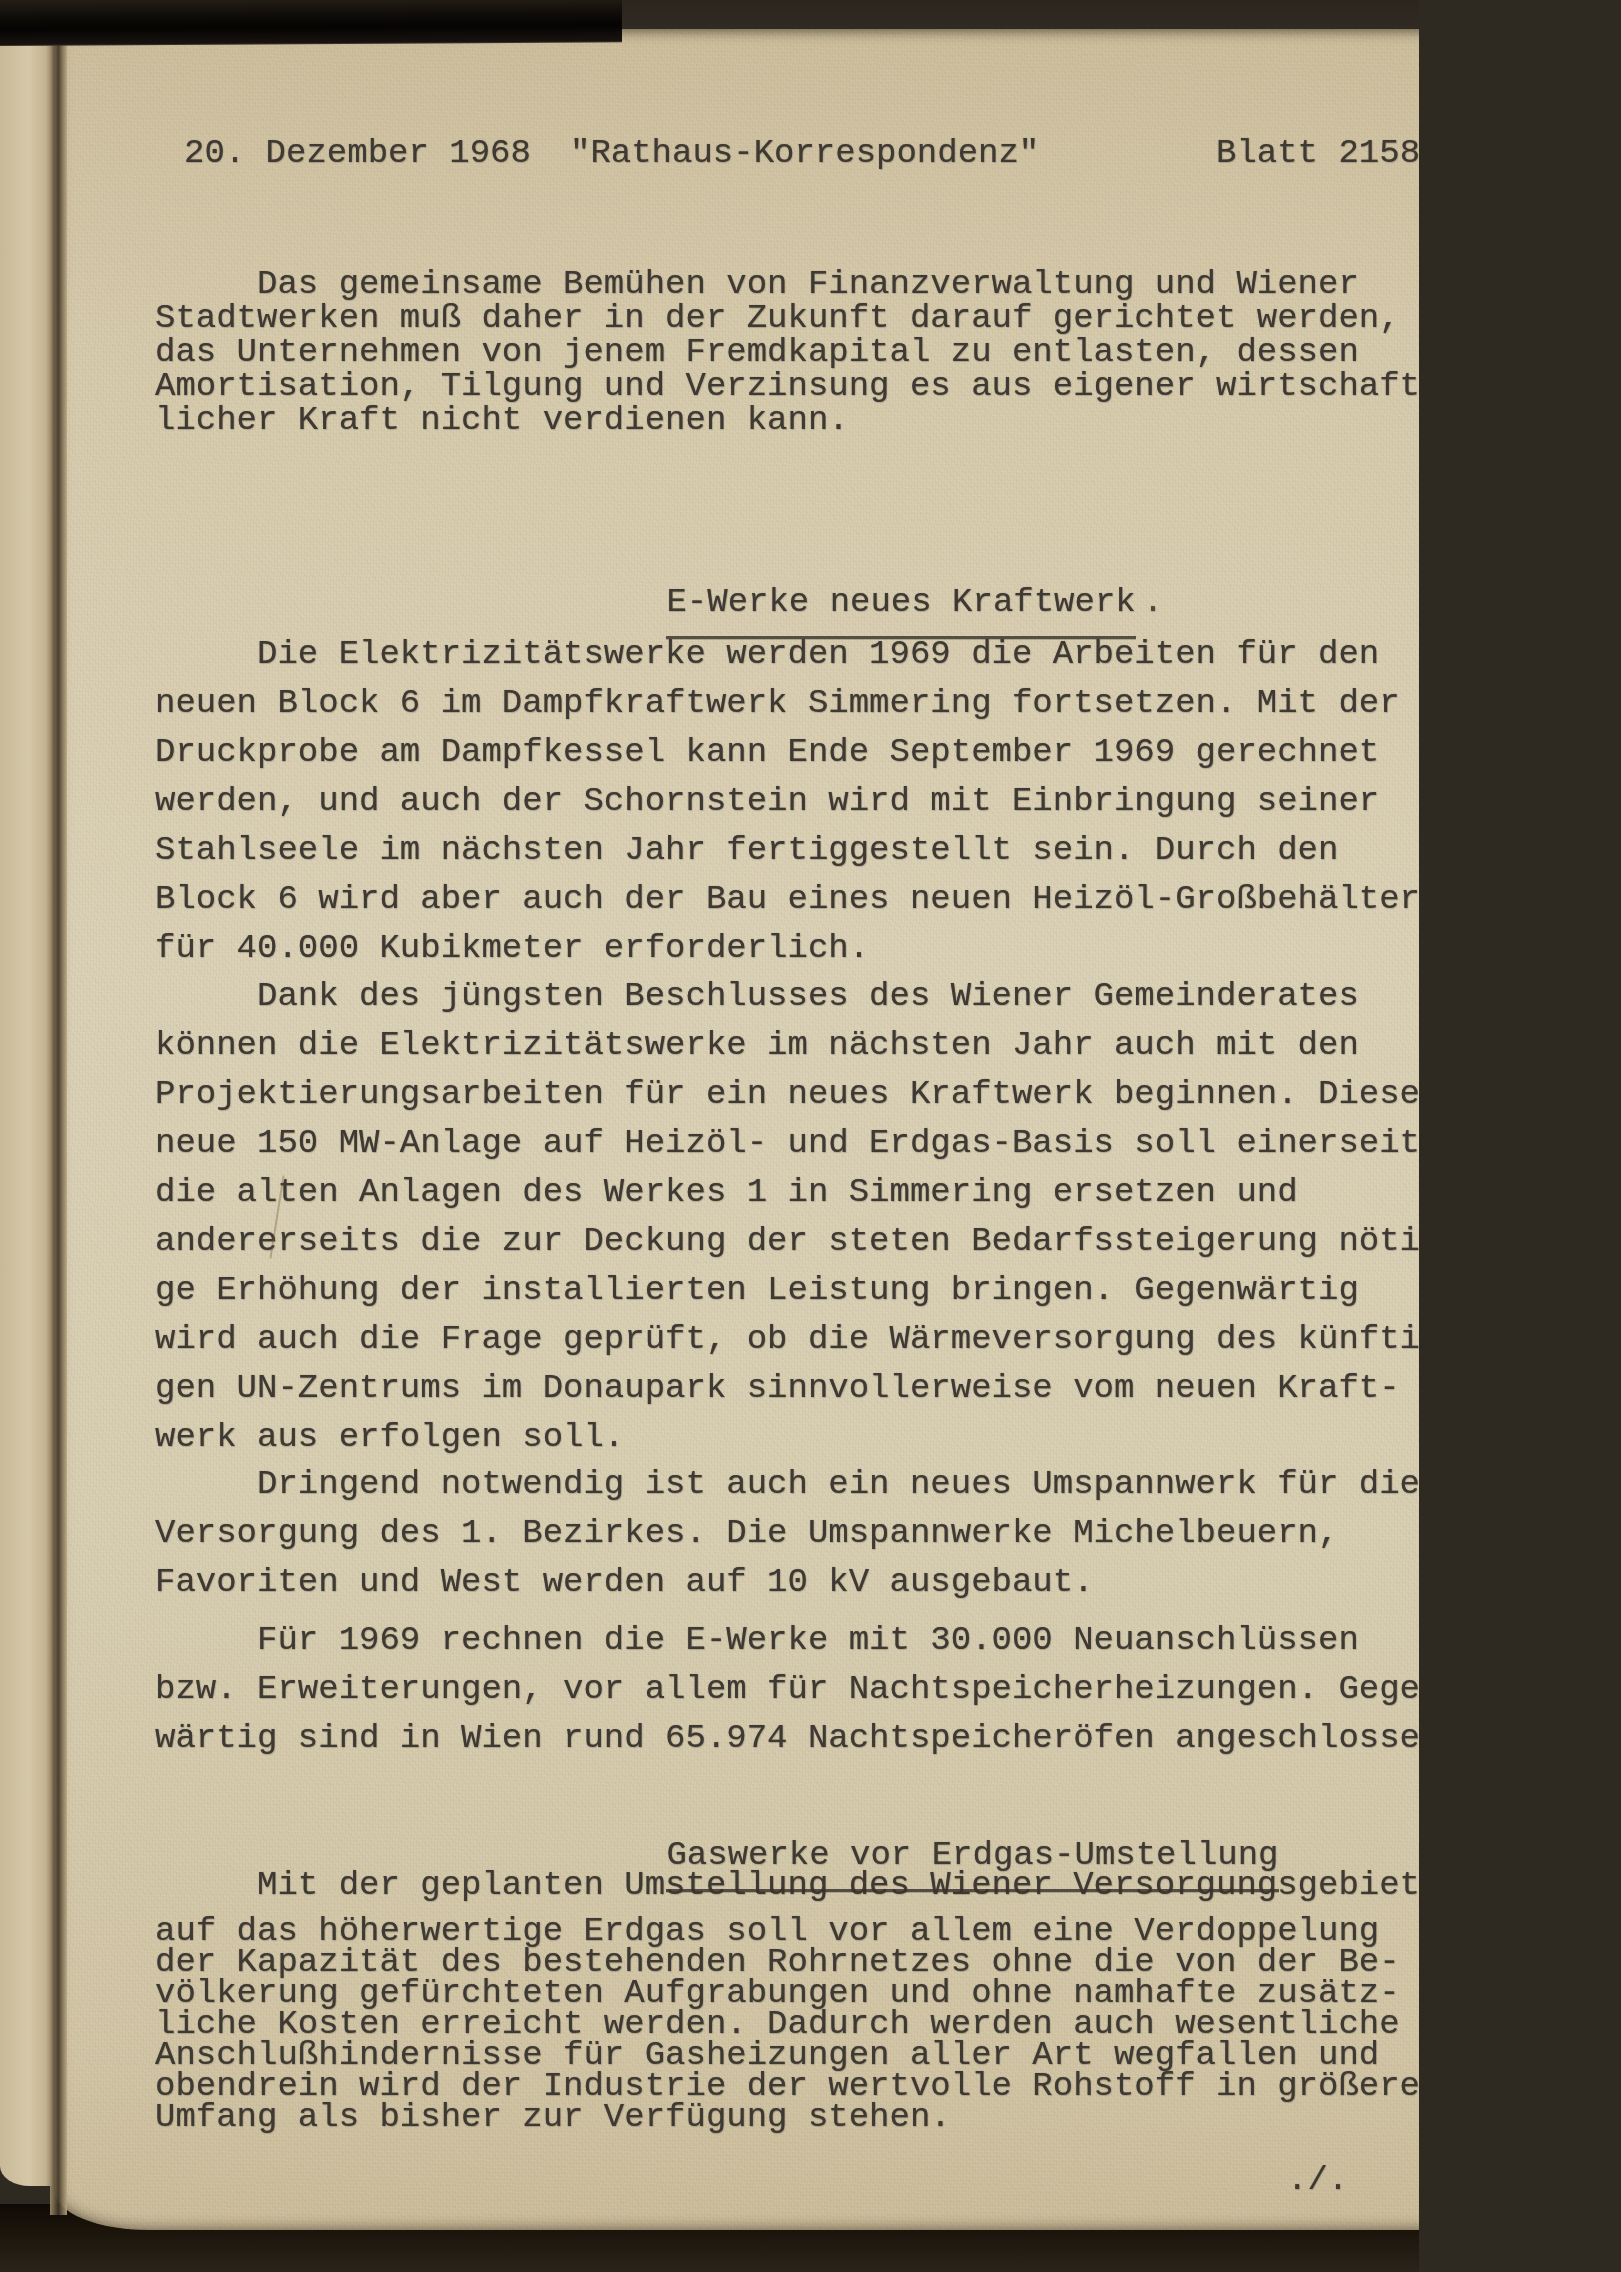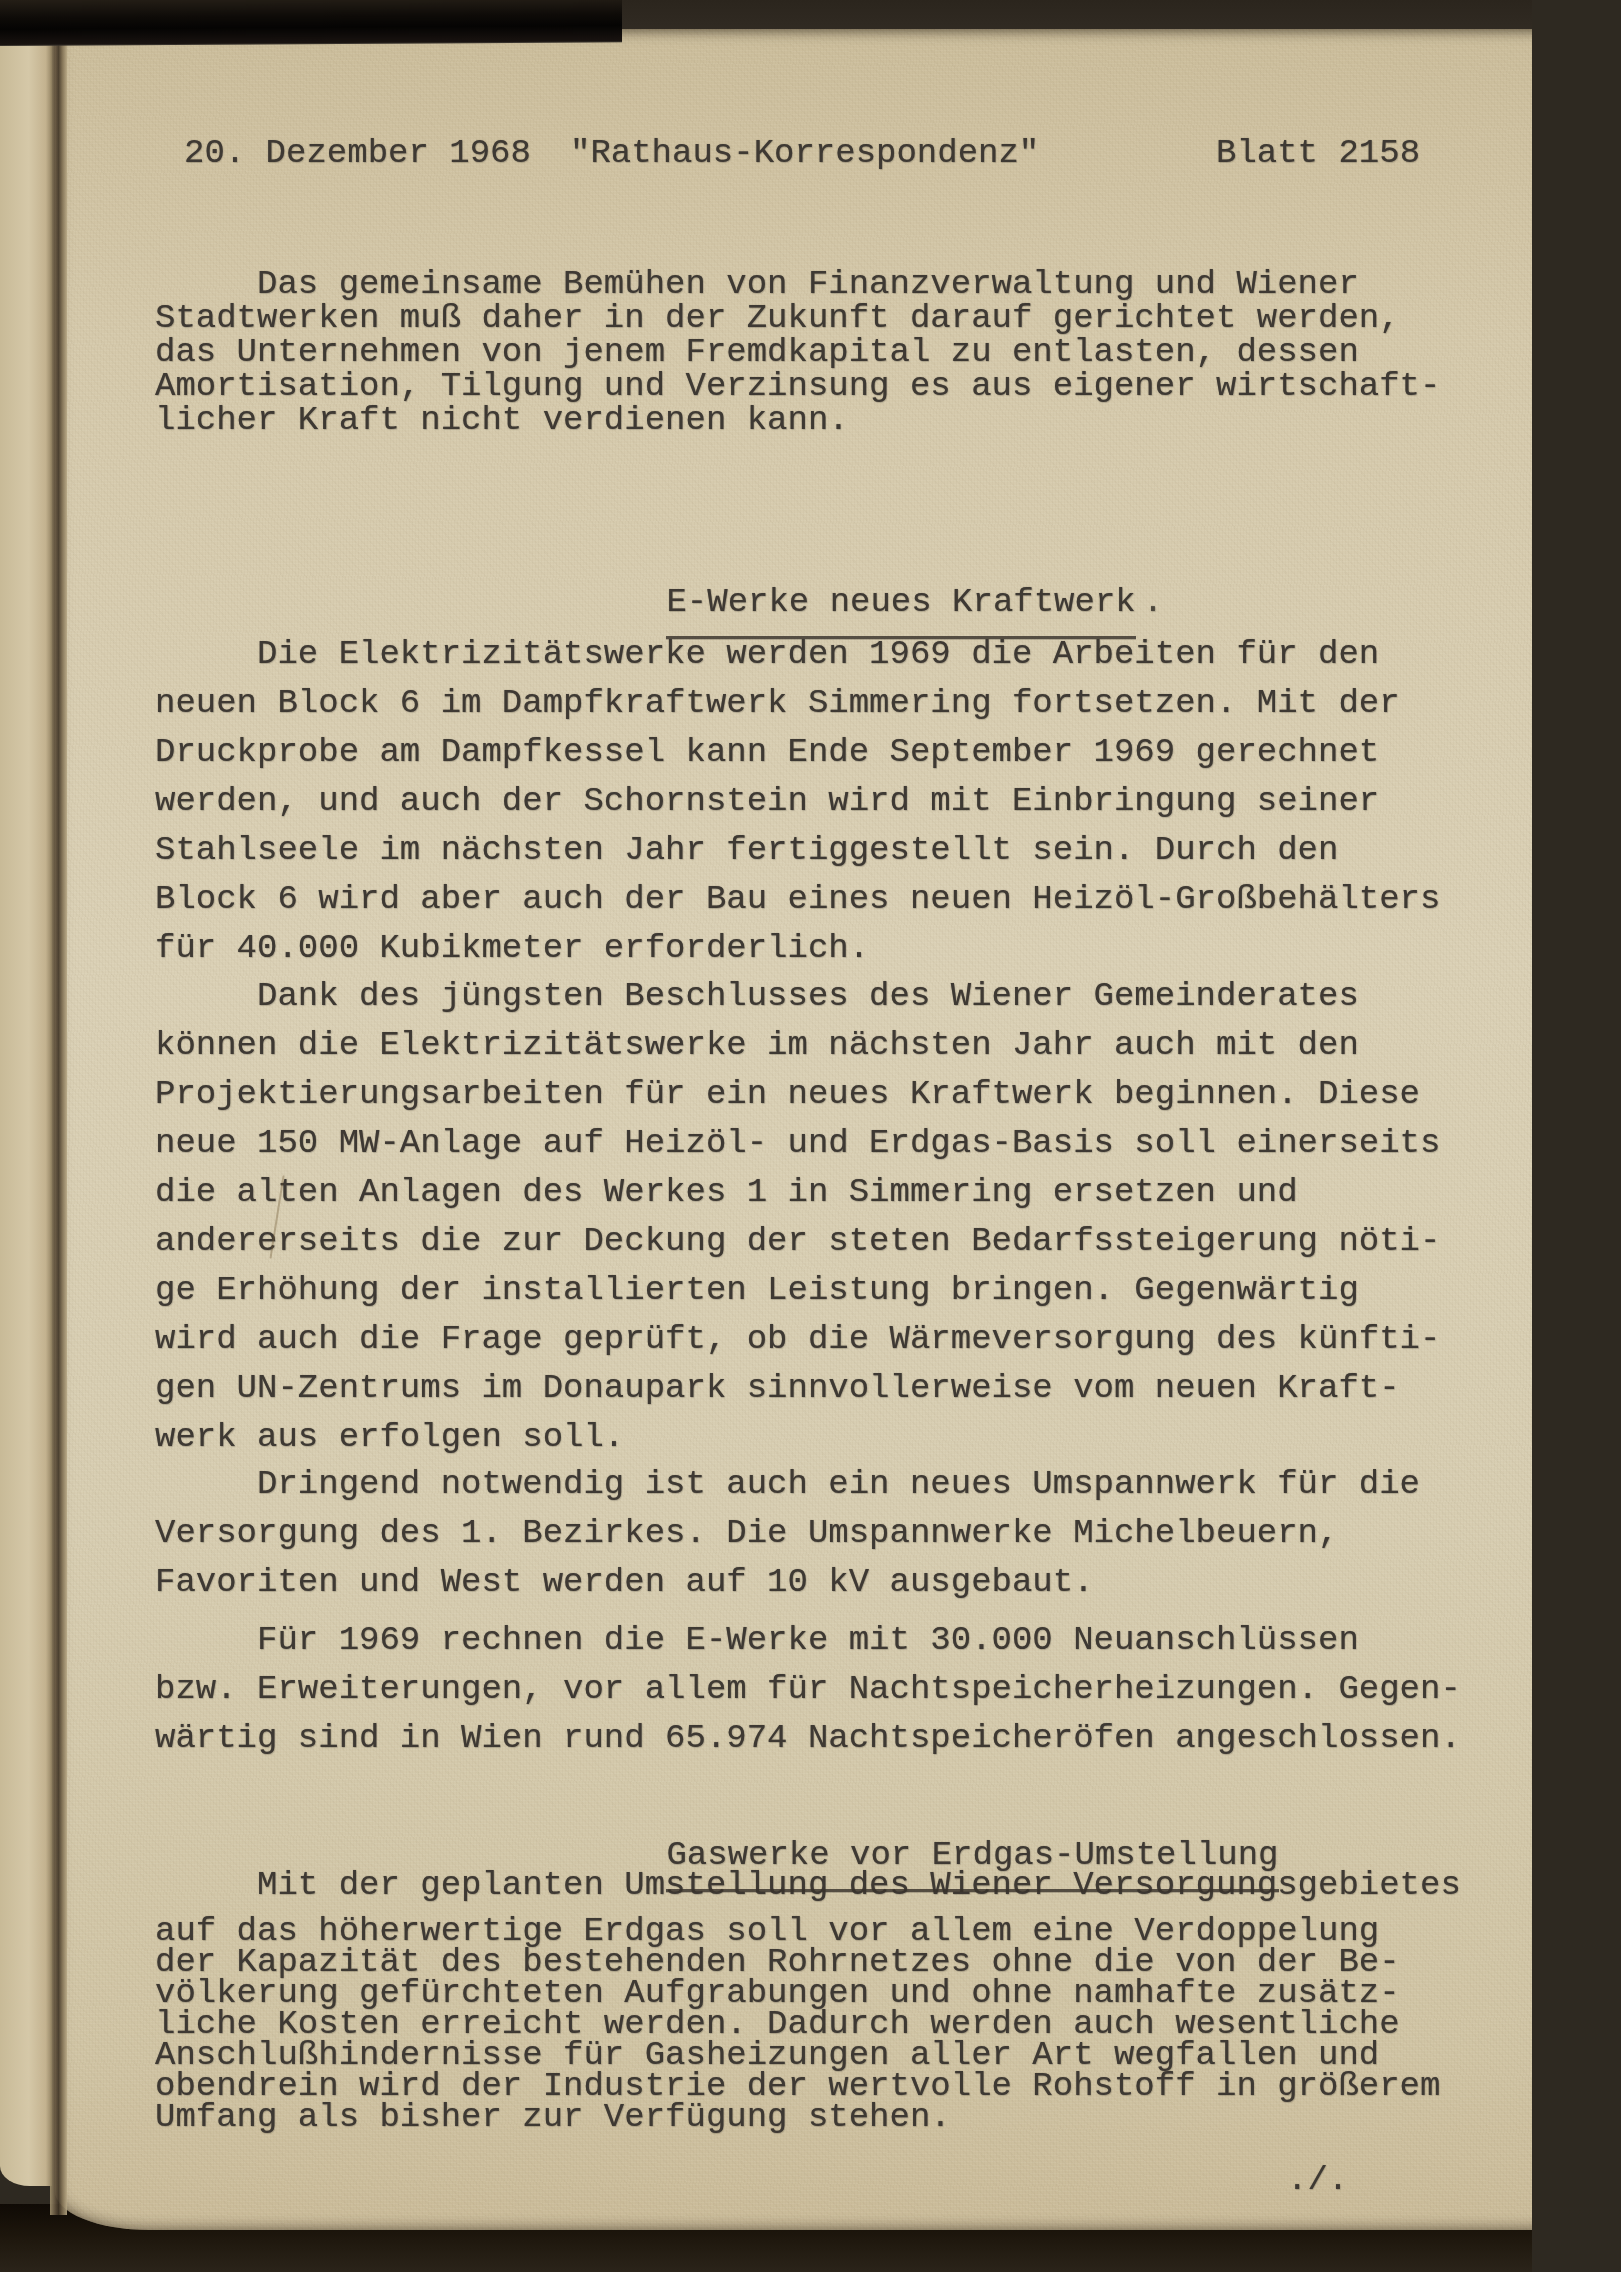--- a/index.html
+++ b/index.html
@@ -2,21 +2,21 @@
 <html style="font-size:8px"><head>
 <meta charset="utf-8">
 <style>
   html,body{margin:0;padding:0;}
   body{
     width:1622px;height:2273px;
     background:#2e2921;
     font-family:"Liberation Mono","DejaVu Sans Mono",monospace;
     overflow:hidden;
   }
-  .scan{position:absolute;left:0;top:0;width:1532px;height:2273px;overflow:hidden;}
+  .scan{position:absolute;left:0;top:0;width:1419px;height:2273px;overflow:hidden;}
 
   
   .backdrop-top{position:absolute;left:0;top:0;width:1622px;height:43px;
     background:linear-gradient(180deg,#2b251d 0%,#332d25 100%);z-index:0;}
   .backdrop-right{position:absolute;left:1578px;top:0;width:44px;height:2273px;
     background:linear-gradient(180deg,#3b362e 0%,#38332b 70%,#2c261d 100%);z-index:0;}
   .backdrop-bottom{position:absolute;left:0;top:2204px;width:1622px;height:69px;
     background:linear-gradient(180deg,#0f0a05 0%,#1d160c 45%,#2b241a 100%);z-index:0;}
 
   

